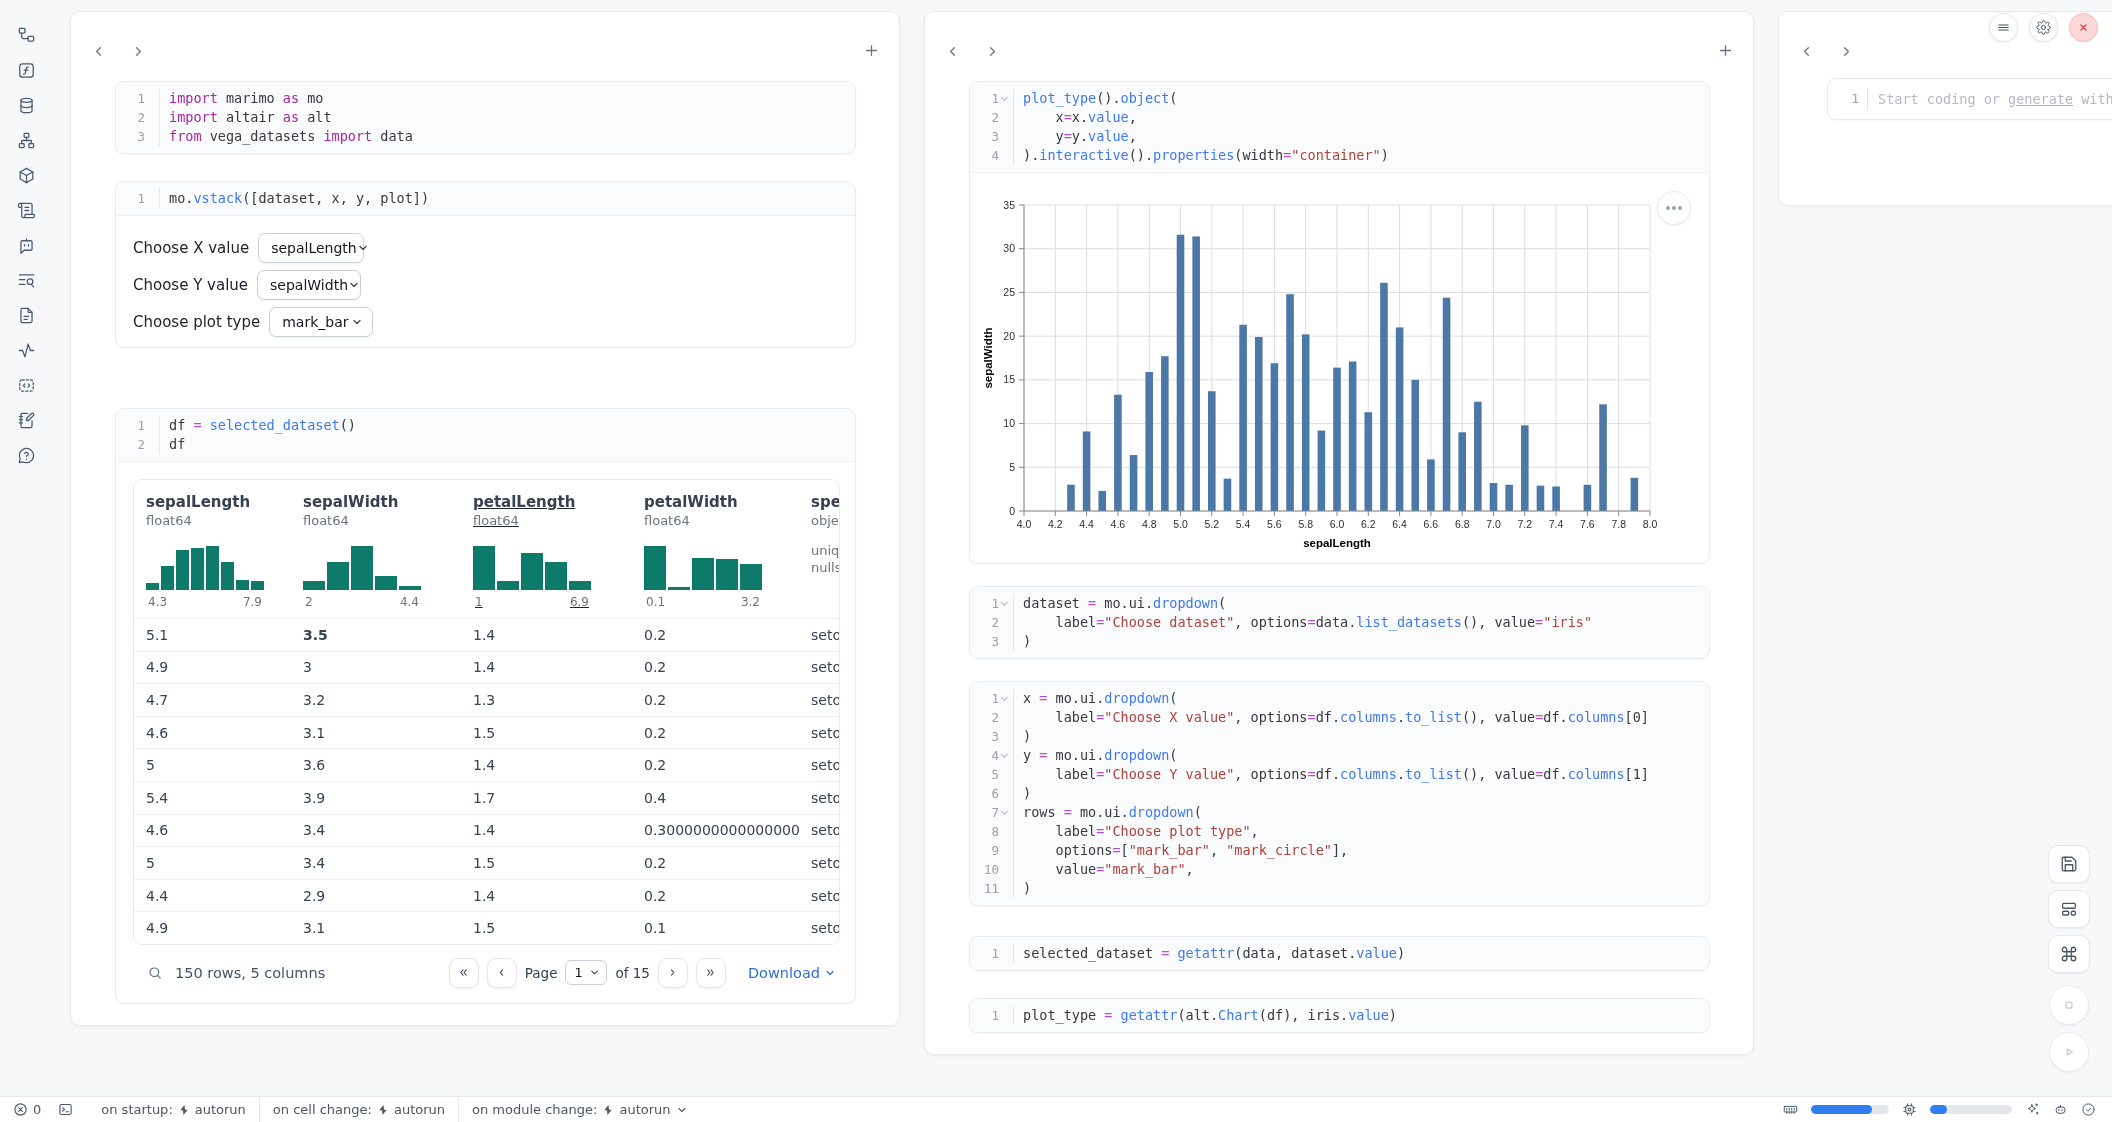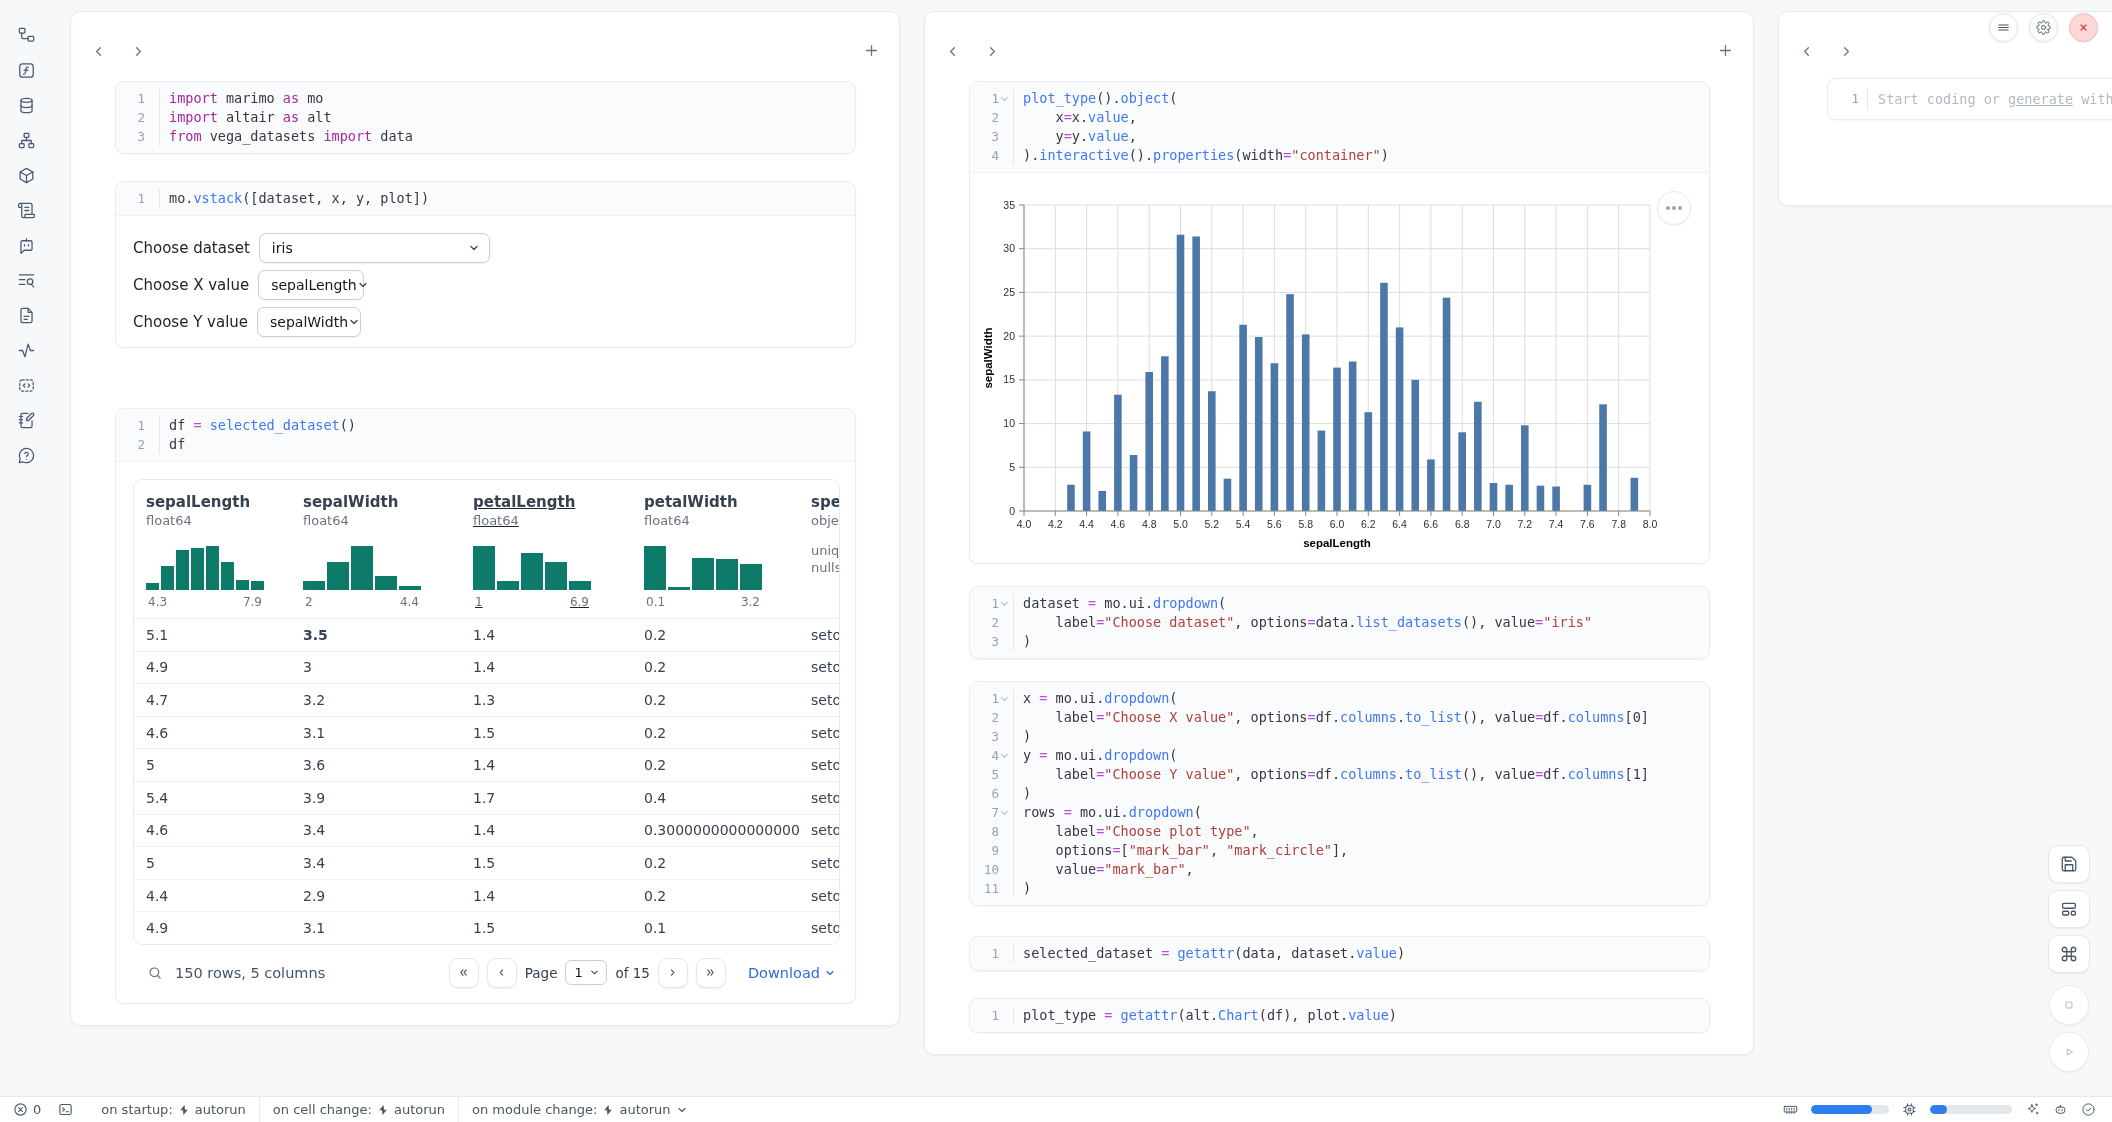--- a/index.html
+++ b/index.html
@@ -248,41 +248,41 @@
           <div class="cl">
             <span class="ln">
               <span class="n">1</span>
               <span class="f"></span>
             </span>
             <span class="ct"><span class="tok-pl">mo.</span><span class="tok-fn">vstack</span><span class="tok-pl">([dataset, x, y, plot])</span></span>
           </div>
         </div>
       <div class="controls" id="controls">
           <div class="ctl-row">
-            <span>Choose dataset</span>
-            <span class="selectbox" style="width: 231px;">
-              <span>iris</span>
-              <svg viewBox="0 0 24 24" fill="none" stroke="currentColor" stroke-width="2.6" stroke-linecap="round" stroke-linejoin="round">
-                <path d="m6 9 6 6 6-6"></path>
-              </svg>
-            </span>
-          </div>
-          <div class="ctl-row">
             <span>Choose X value</span>
             <span class="selectbox" style="width: 106px;">
               <span>sepalLength</span>
               <svg viewBox="0 0 24 24" fill="none" stroke="currentColor" stroke-width="2.6" stroke-linecap="round" stroke-linejoin="round">
                 <path d="m6 9 6 6 6-6"></path>
               </svg>
             </span>
           </div>
           <div class="ctl-row">
             <span>Choose Y value</span>
             <span class="selectbox" style="width: 104px;">
               <span>sepalWidth</span>
+              <svg viewBox="0 0 24 24" fill="none" stroke="currentColor" stroke-width="2.6" stroke-linecap="round" stroke-linejoin="round">
+                <path d="m6 9 6 6 6-6"></path>
+              </svg>
+            </span>
+          </div>
+          <div class="ctl-row">
+            <span>Choose plot type</span>
+            <span class="selectbox" style="width: 104px;">
+              <span>mark_bar</span>
               <svg viewBox="0 0 24 24" fill="none" stroke="currentColor" stroke-width="2.6" stroke-linecap="round" stroke-linejoin="round">
                 <path d="m6 9 6 6 6-6"></path>
               </svg>
             </span>
           </div>
         </div>
     </div>
 
     <div class="cell with-out" style="top:396px;">
       <div class="code" id="code-df">
@@ -805,21 +805,21 @@
         </div>
     </div>
 
     <div class="cell" style="top:986px;">
       <div class="code" id="code-plottype">
           <div class="cl">
             <span class="ln">
               <span class="n">1</span>
               <span class="f"></span>
             </span>
-            <span class="ct"><span class="tok-pl">plot_type </span><span class="tok-op">=</span><span class="tok-pl"> </span><span class="tok-fn">getattr</span><span class="tok-pl">(alt.</span><span class="tok-fn">Chart</span><span class="tok-pl">(df), plot.</span><span class="tok-fn">value</span><span class="tok-pl">)</span></span>
+            <span class="ct"><span class="tok-pl">plot_type </span><span class="tok-op">=</span><span class="tok-pl"> </span><span class="tok-fn">getattr</span><span class="tok-pl">(alt.</span><span class="tok-fn">Chart</span><span class="tok-pl">(df), iris.</span><span class="tok-fn">value</span><span class="tok-pl">)</span></span>
           </div>
         </div>
     </div>
   </section>
 
   <section class="card col3">
     <span class="head-chev chev-l"><svg viewBox="0 0 24 24" fill="none" stroke="currentColor" stroke-width="2" stroke-linecap="round" stroke-linejoin="round">
           <path d="M15 6l-6 6 6 6"></path>
         </svg></span>
     <span class="head-chev chev-r"><svg viewBox="0 0 24 24" fill="none" stroke="currentColor" stroke-width="2" stroke-linecap="round" stroke-linejoin="round">

